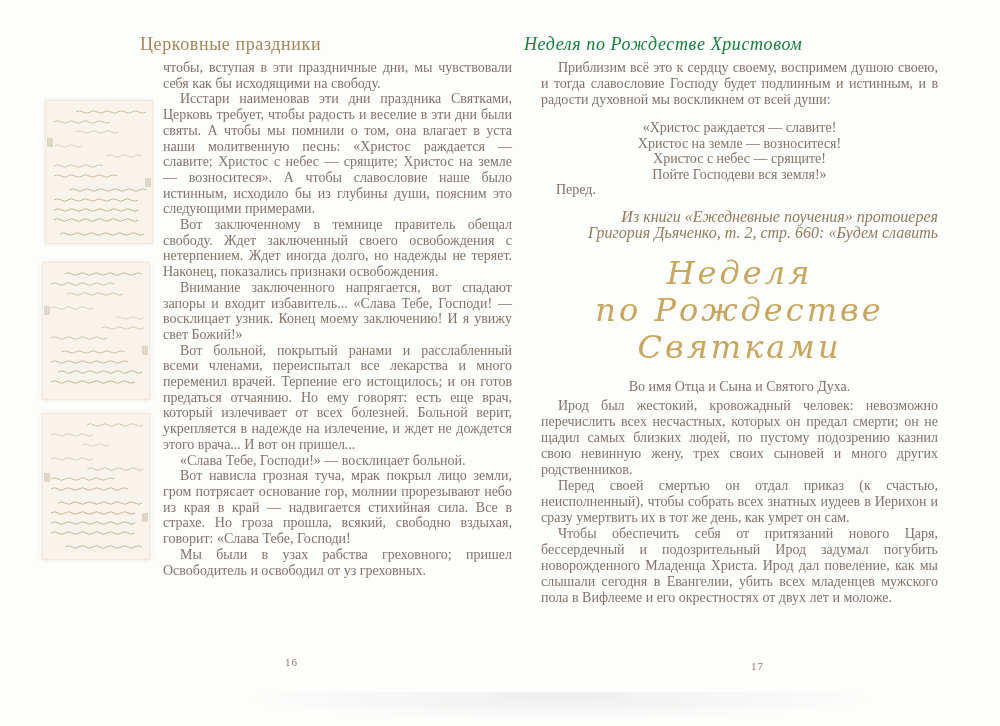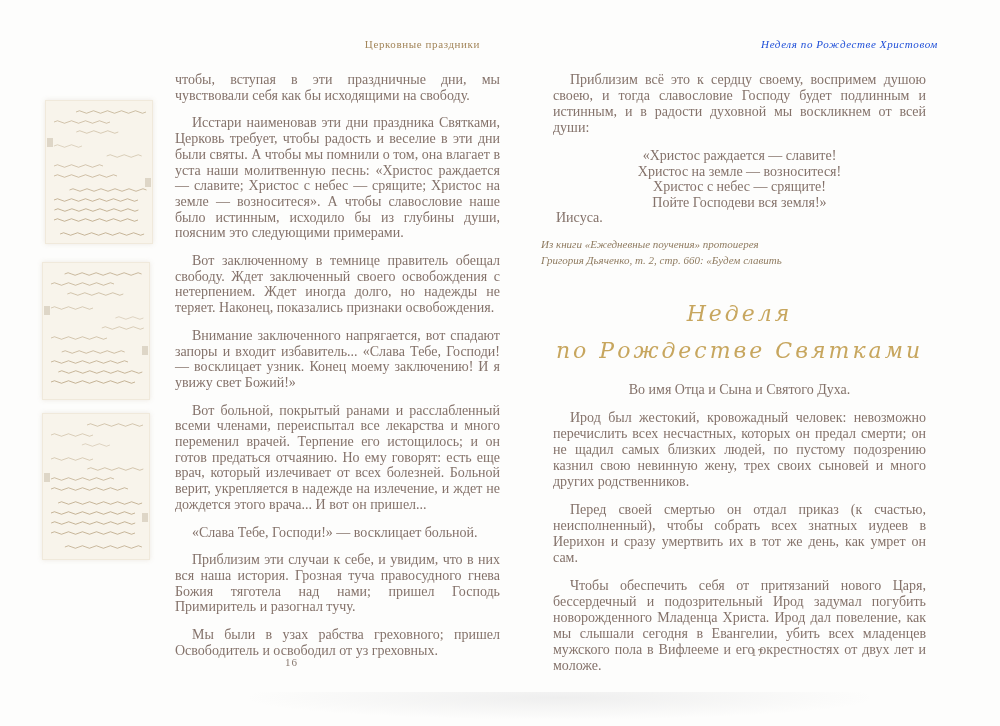--- a/index.html
+++ b/index.html
@@ -16,63 +16,63 @@
     background:#f8f4eb;border:1px solid #f0e9db;
     box-shadow:0 0 5px rgba(160,140,105,.18);
   }
   .note-1{top:100px;height:142px;}
   .note-2{top:262px;height:136px;left:42px;}
   .note-3{top:413px;height:145px;left:42px;}
   .note svg{display:block;width:100%;height:100%;}
 
   
   .running-header{
-    position:absolute;top:36px;text-align:right;
-    font-size:11px;letter-spacing:.6px;line-height:16px;
+    position:absolute;top:36px;text-align:left;
+    font-size:18px;letter-spacing:.6px;line-height:16px;
     color:#a3865a;
   }
   .rh-left{left:140px;width:340px;}
-  .rh-right{left:541px;width:397px;font-style:italic;color:#1d4ed8;}
+  .rh-right{left:524px;width:397px;font-style:italic;color:#15803d;}
 
   
   .column{
     position:absolute;top:60px;
     font-size:14px;line-height:15.7px;color:#84726a;
     text-align:justify;hyphens:auto;-webkit-hyphens:auto;
   }
   .col-left{left:163px;width:349px;}
   .col-right{left:541px;width:397px;line-height:16px;}
-  .para{margin:12px;text-indent:17px;}
+  .para{margin:0;text-indent:17px;}
   .noindent{text-indent:0;}
 
   
   .verse{
     margin-top:12px;text-align:center;text-indent:0;
     line-height:15.5px;
   }
   .amen{margin:0;text-indent:15px;text-align:left;}
   .attribution{
-    margin-top:11px;text-align:left;font-style:italic;
-    font-size:11px;line-height:15.8px;color:#8f7b60;text-indent:0;
+    margin-top:11px;text-align:right;font-style:italic;
+    font-size:16px;line-height:15.8px;color:#8f7b60;text-indent:0;
   }
   .section-title{
-    margin:26px 0 0 0;text-align:center;font-weight:normal;
+    margin:14px 0 0 0;text-align:center;font-weight:normal;
     font-family:"DejaVu Serif","Liberation Serif",serif;font-style:italic;
-    color:#c7a65e;font-size:22px;line-height:37px;letter-spacing:3px;
+    color:#c7a65e;font-size:32px;line-height:37px;letter-spacing:3px;
     text-indent:0;
   }
   .invocation{margin-top:13px;margin-bottom:3px;text-align:center;text-indent:0;}
 
   
   .pagenum{
     position:absolute;font-size:11px;color:#8a7a70;letter-spacing:1px;
     width:40px;text-align:right;
   }
   .pn-left{left:258px;top:656px;}
-  .pn-right{left:724px;top:646px;}
+  .pn-right{left:724px;top:660px;}
 
   
   .bottom-shadow{
     position:absolute;left:240px;top:692px;width:640px;height:28px;
     background:radial-gradient(ellipse at 50% 20%,rgba(110,110,118,.10),rgba(255,255,255,0) 70%);
     pointer-events:none;
   }
 </style>
 </head>
 <body>
@@ -136,41 +136,41 @@
   <section>
     <div class="running-header rh-left">Церковные праздники</div>
 
     <div class="column col-left">
       <p class="para noindent">чтобы, вступая в эти праздничные дни, мы чувствовали себя как бы исходящими на свободу.</p>
       <p class="para">Исстари наименовав эти дни праздника Святками, Церковь требует, чтобы радость и веселие в эти дни были святы. А чтобы мы помнили о том, она влагает в уста наши молитвенную песнь: «Христос раждается — славите; Христос с небес — срящите; Христос на земле — возноситеся». А чтобы славословие наше было истинным, исходило бы из глубины души, поясним это следующими примерами.</p>
       <p class="para">Вот заключенному в темнице правитель обещал свободу. Ждет заключенный своего освобождения с нетерпением. Ждет иногда долго, но надежды не теряет. Наконец, показались признаки освобождения.</p>
       <p class="para">Внимание заключенного напрягается, вот спадают запоры и входит избавитель... «Слава Тебе, Господи! — восклицает узник. Конец моему заключению! И я увижу свет Божий!»</p>
       <p class="para">Вот больной, покрытый ранами и расслабленный всеми членами, переиспытал все лекарства и много переменил врачей. Терпение его истощилось; и он готов предаться отчаянию. Но ему говорят: есть еще врач, который излечивает от всех болезней. Больной верит, укрепляется в надежде на излечение, и ждет не дождется этого врача... И вот он пришел...</p>
       <p class="para">«Слава Тебе, Господи!» — восклицает больной.</p>
-      <p class="para">Приблизим эти случаи к себе, и увидим, что в них вся наша история. Грозная туча правосудного гнева Божия тяготела над нами; пришел Господь Примиритель и разогнал тучу.</p>
+      <p class="para">Вот нависла грозная туча, мрак покрыл лицо земли, гром потрясает основание гор, молнии прорезывают небо из края в край — надвигается стихийная сила. Все в страхе. Но гроза прошла, всякий, свободно вздыхая, говорит: «Слава Тебе, Господи!</p>
       <p class="para">Мы были в узах рабства греховного; пришел Освободитель и освободил от уз греховных.</p>
     </div>
 
     <div class="pagenum pn-left">16</div>
   </section>
 
   <section>
     <div class="running-header rh-right">Неделя по Рождестве Христовом</div>
 
     <div class="column col-right">
       <p class="para">Приблизим всё это к сердцу своему, воспримем душою своею, и тогда славословие Господу будет подлинным и истинным, и в радости духовной мы воскликнем от всей души:</p>
 
       <div class="verse">
         <div>«Христос раждается — славите!</div>
         <div>Христос на земле — возноситеся!</div>
         <div>Христос с небес — срящите!</div>
         <div>Пойте Господеви вся земля!»</div>
       </div>
 
-      <p class="para amen">Иисуса.</p>
+      <p class="para amen">Перед.</p>
 
       <div class="attribution">
         <div>Из книги «Ежедневные поучения» протоиерея</div>
         <div>Григория Дьяченко, т. 2, стр. 660: «Будем славить</div>
       </div>
 
       <h1 class="section-title">
         <div>Неделя</div>
         <div>по Рождестве Святками</div>
       </h1>

